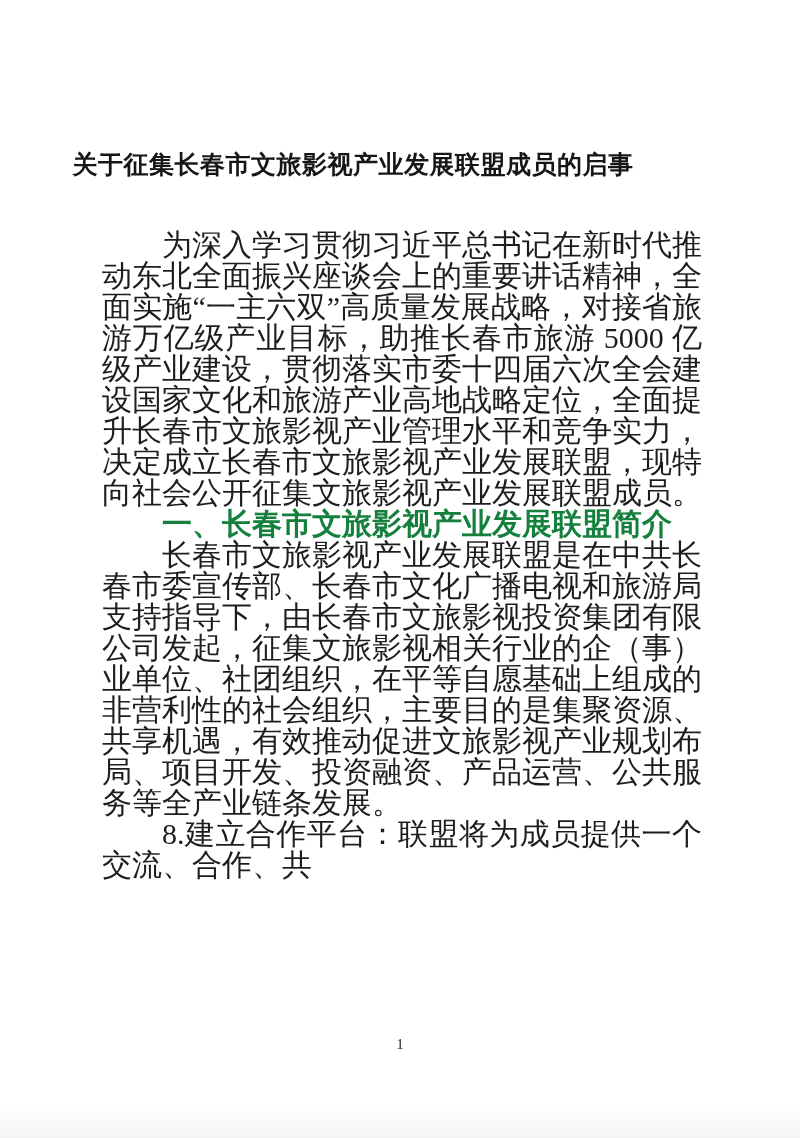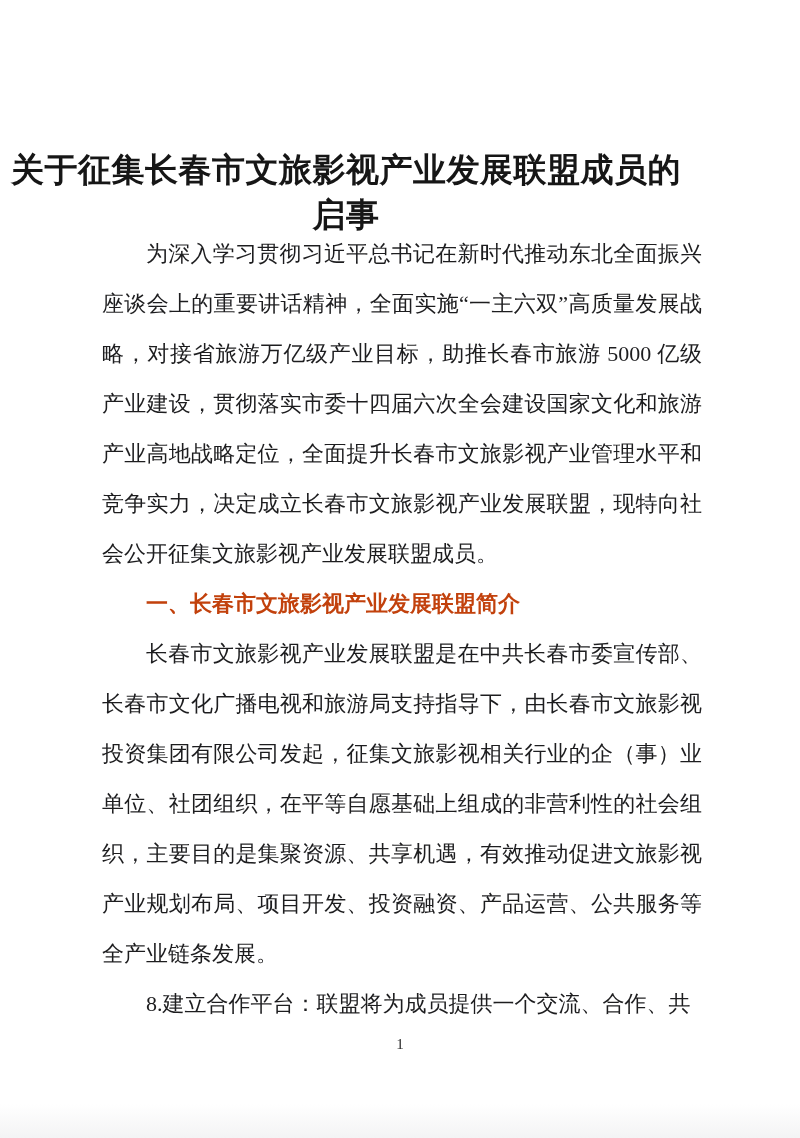--- a/index.html
+++ b/index.html
@@ -16,51 +16,51 @@
     color: #1d1d1f;
   }
   .page {
     position: absolute;
     inset: 0;
     background: #ffffff;
   }
   .doc-title {
     position: absolute;
     top: 148px;
-    left: 0;
+    left: 7px;
     width: 692px;
     margin: 0;
     text-align: center;
-    font-size: 33px;
+    font-size: 25px;
     font-weight: bold;
     letter-spacing: 0.5px;
     font-family: "Liberation Serif", serif;
     color: #161616;
   }
   .content {
     position: absolute;
     top: 229px;
     left: 102px;
     width: 600px;
-    font-size: 22px;
-    line-height: 50px;
+    font-size: 30px;
+    line-height: 31px;
     text-align: justify;
     text-justify: inter-ideograph;
     color: #1d1d1f;
   }
   .para {
     margin: 0;
     text-indent: 2em;
   }
   .heading {
     margin: 0;
     text-indent: 2em;
     font-weight: bold;
     font-family: "Liberation Sans", sans-serif;
-    color: #c2410c;
+    color: #15803d;
   }
   .page-number {
     position: absolute;
     top: 1036px;
     left: 0;
     width: 800px;
     text-align: center;
     font-size: 15px;
     color: #2a2a2a;
     font-family: "Liberation Serif", serif;

